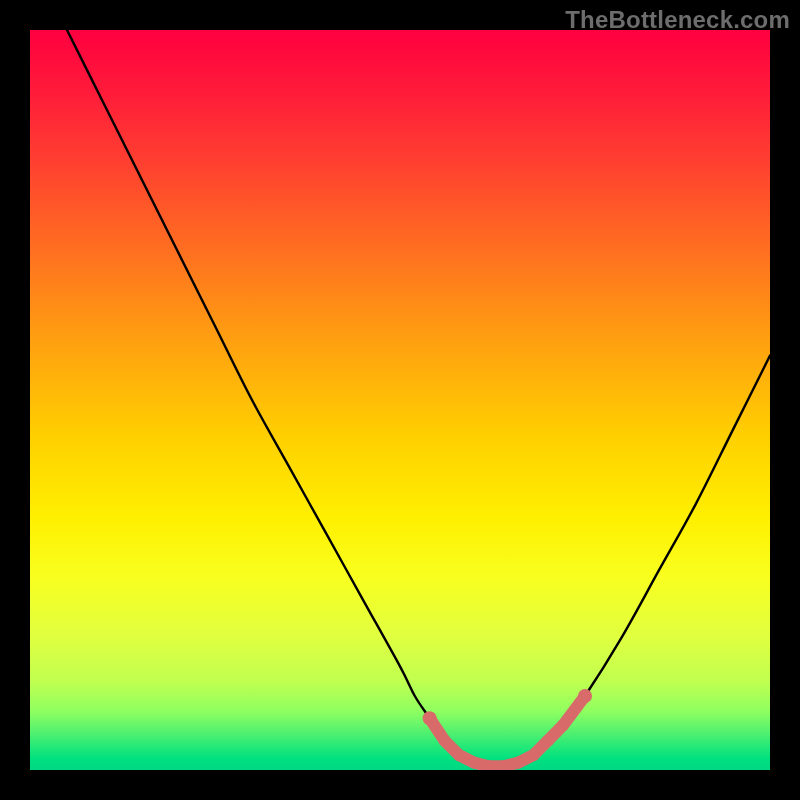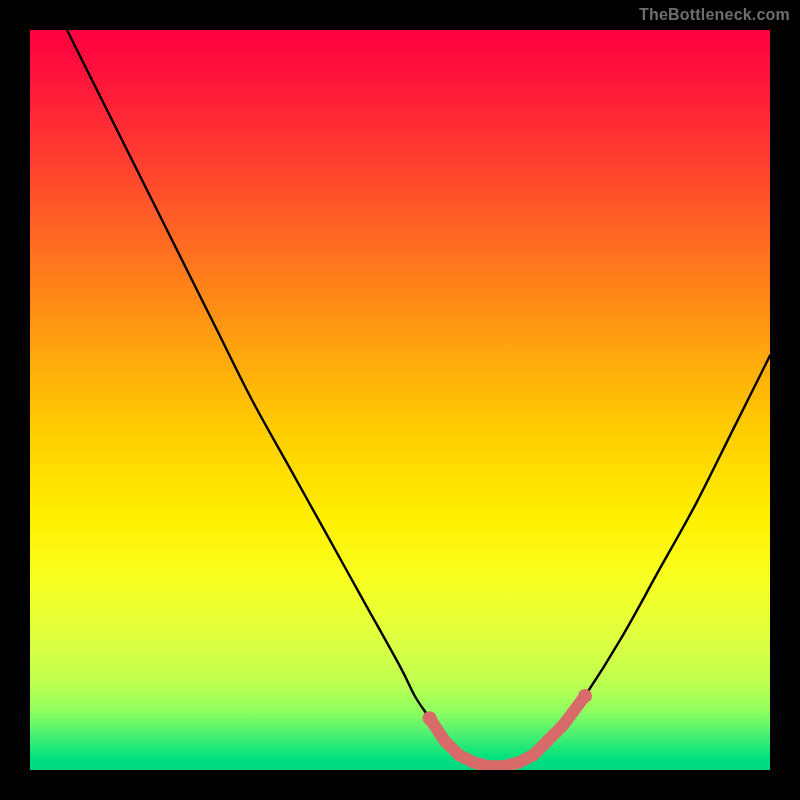--- a/index.html
+++ b/index.html
@@ -57,21 +57,21 @@
     left: 0;
     top: 0;
     width: 740px;
     height: 740px;
   }
   .watermark {
     position: absolute;
     top: 6px;
     right: 10px;
     font-family: Arial, Helvetica, sans-serif;
-    font-size: 16px;
+    font-size: 24px;
     font-weight: bold;
     color: #6d6d6d;
     letter-spacing: 0.2px;
     user-select: none;
   }
 </style>
 </head>
 <body>
 
 <div class="frame">

